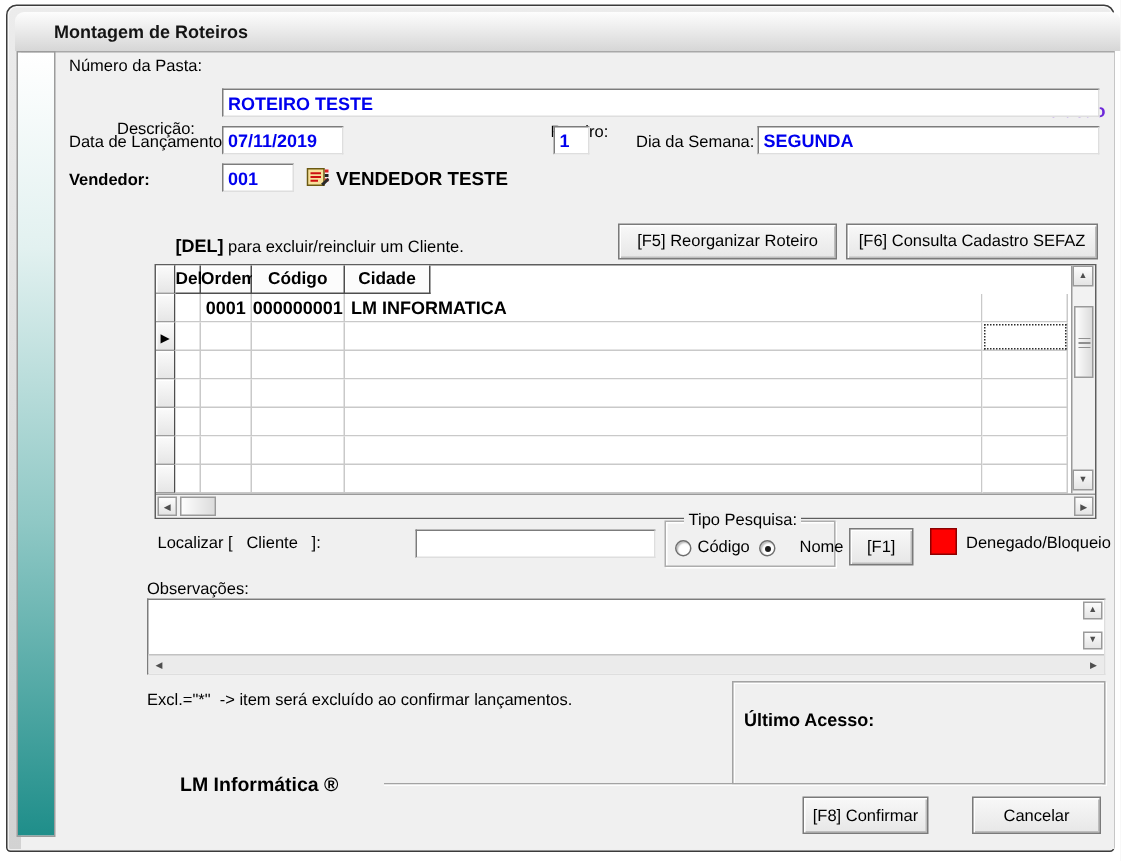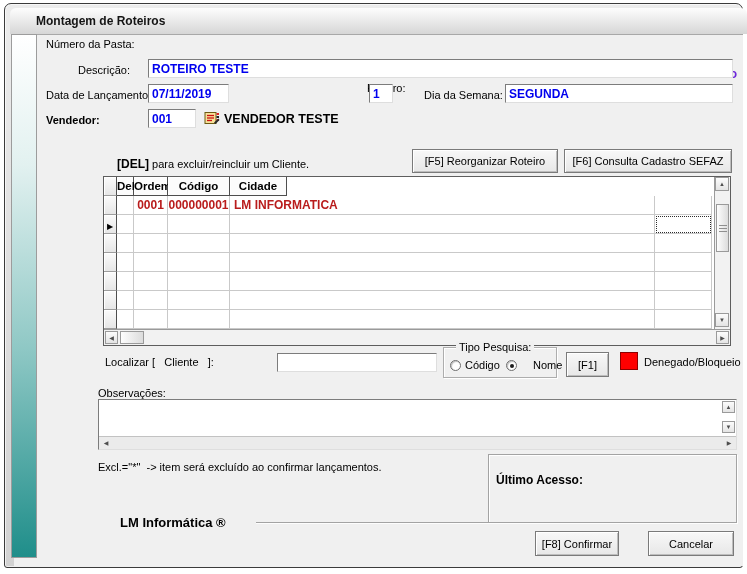--- a/index.html
+++ b/index.html
@@ -18,21 +18,21 @@
   .title-text { position:absolute; left:26px; top:6px; font-size:12px; color:#141414; font-weight:bold; }
   .client { position:absolute; left:9px; top:30px; width:729px; height:532px;
     background:#f0f0f0; border-top:1px solid #a8a8a8; }
 
   .teal-strip { position:absolute; left:11px; top:34px; width:26px; height:524px;
     border:1px solid #9c9c9c;
     background:linear-gradient(180deg,#ffffff 0%,#e2f1f0 25%,#8fc8c5 60%,#1f8e8a 100%); }
 
   
   .lbl { position:absolute; font-size:11px; color:#000; white-space:pre; }
-  .val-blue { color:#b91c1c; font-weight:bold; }
+  .val-blue { color:#000000; font-weight:bold; }
   input.field { position:absolute; font-family:"Liberation Sans",sans-serif;
     font-size:12px; font-weight:bold; color:#0000ee; padding:0 3px; outline:none;
     background:#fff; border:1px solid; border-color:#7c7c7c #dedede #dedede #7c7c7c; }
   .btn { position:absolute; font-size:11px; color:#000; text-align:center;
     background:linear-gradient(#f8f8f8,#e7e7e7); border:1px solid #7a7a7a;
     box-shadow:inset 1px 1px 0 #fff, inset -1px -1px 0 #bdbdbd;
     display:flex; align-items:center; justify-content:center; cursor:default; }
 
   
   .grid-frame { position:absolute; left:103px; top:176px; width:628px; height:170px;
@@ -92,21 +92,21 @@
       <span class="title-text">Montagem de Roteiros</span>
     </div>
     <div class="client"></div>
   </div>
 
   <div class="teal-strip"></div>
 
   <span class="lbl" style="left:46px; top:38px;">Número da Pasta:</span>
   <span class="lbl" style="right:10px; top:38px; font-size:12px; font-weight:bold; color:#6d28d9;margin-top:29px;">Inclusão</span>
 
-  <span class="lbl" style="left:46px; top:64px;padding-left:32px;">Descrição:</span>
+  <span class="lbl" style="left:46px; top:80px;padding-left:32px;">Descrição:</span>
   <input class="field" style="left: 148px; top: 59px; width: 585px; height: 19px;" value="ROTEIRO TESTE">
 
   <span class="lbl" style="left:46px; top:89px;">Data de Lançamento:</span>
   <input class="field" style="left: 148px; top: 84px; width: 81px; height: 19px;" value="07/11/2019">
 
   <span class="lbl" style="left:331px; top:82px;padding-left:36px;">Roteiro:</span>
   <input class="field" style="left: 369px; top: 84px; width: 24px; height: 19px;" value="1">
 
   <span class="lbl" style="left:424px; top:89px;">Dia da Semana:</span>
   <input class="field" style="left: 505px; top: 84px; width: 228px; height: 19px;" value="SEGUNDA">

